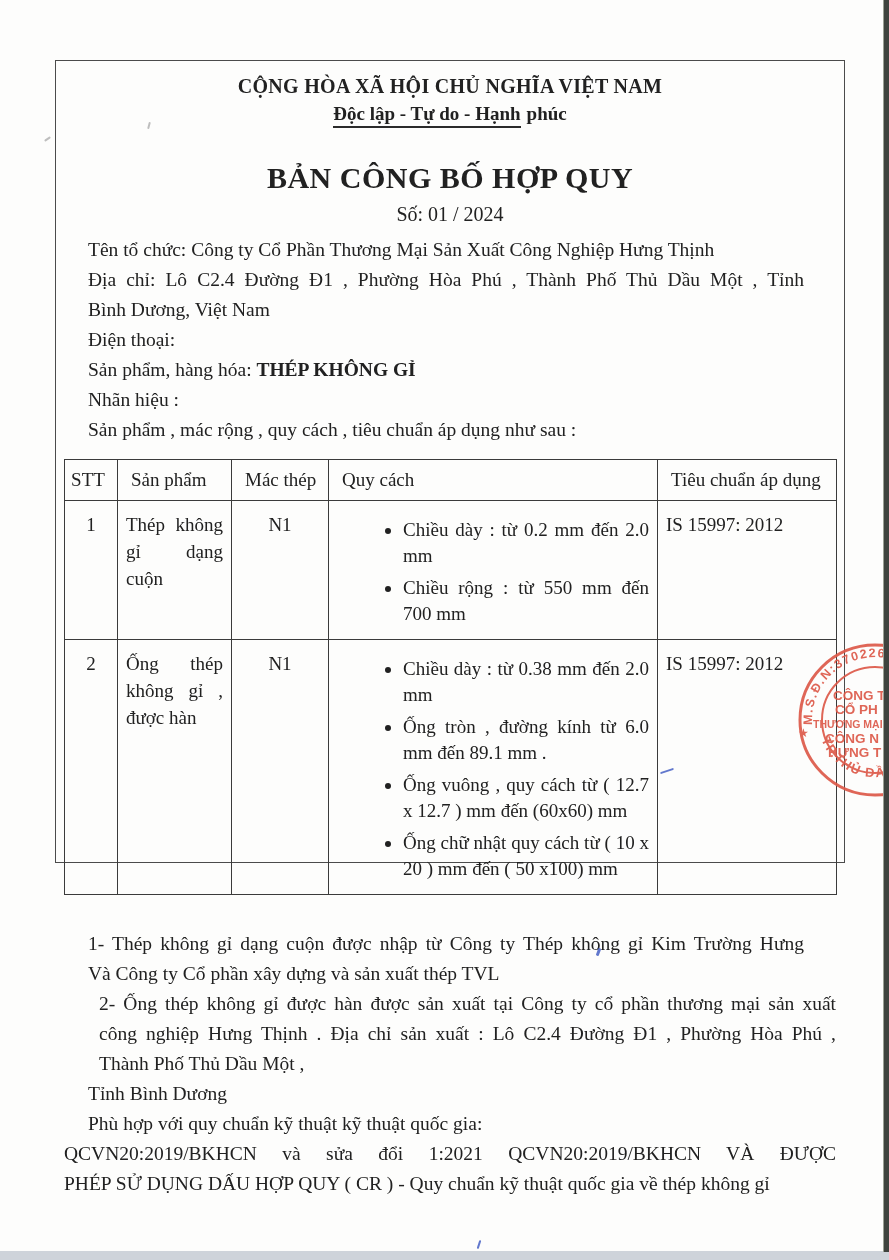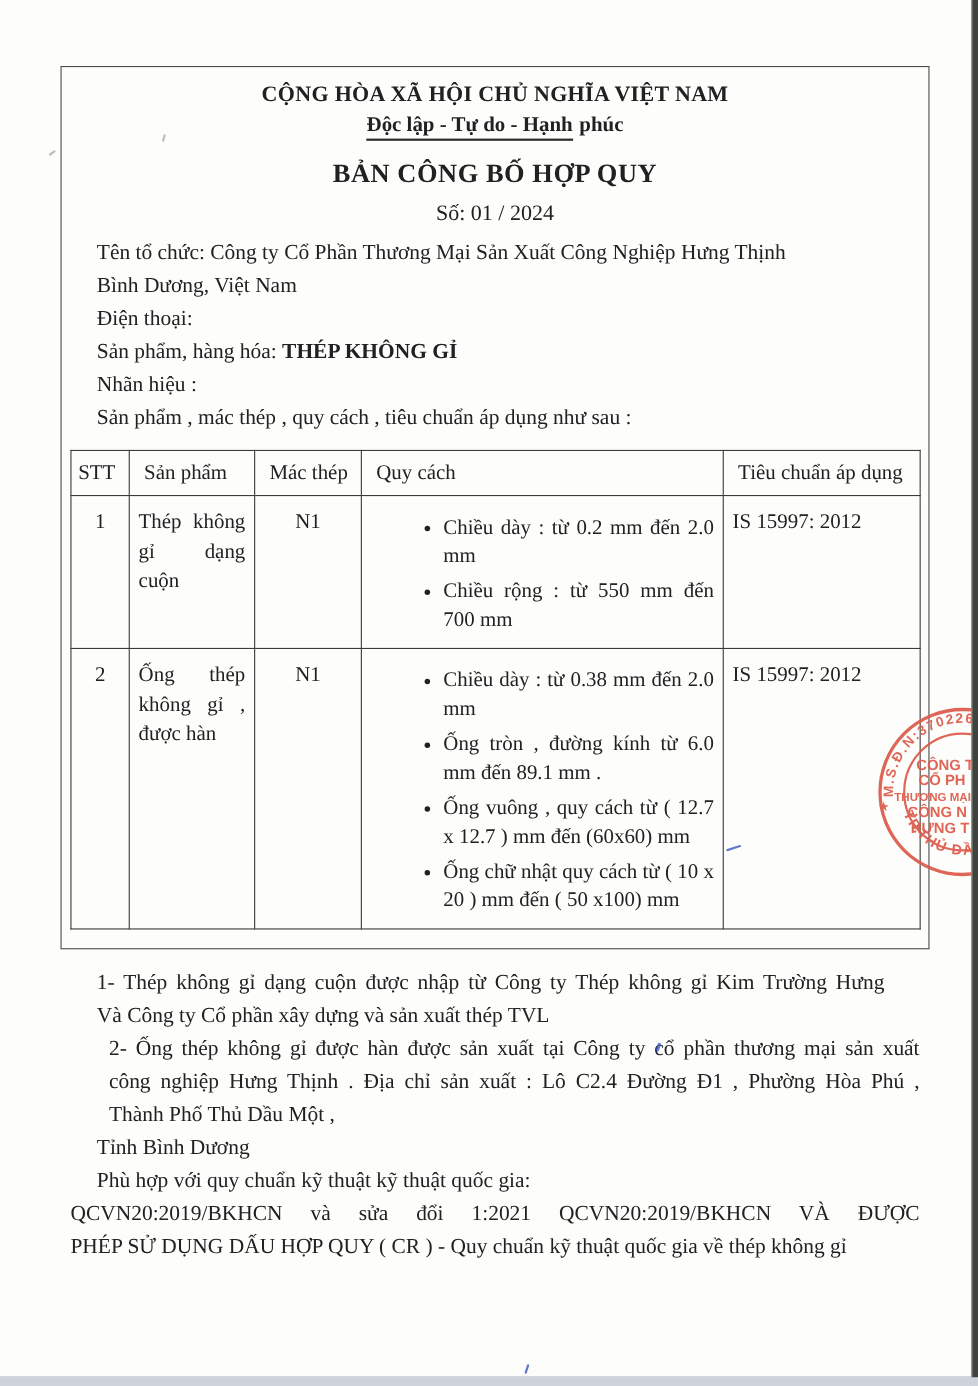--- a/index.html
+++ b/index.html
@@ -10,24 +10,24 @@
     color:#212121;
   }
   .sheet{
     position:absolute;left:55px;top:60px;width:790px;height:803px;
     border:1.5px solid #4b4b4b;box-sizing:border-box;
     padding:12px 8px 0 8px;
     background:transparent;
   }
   .c{text-align:center;}
   .national{font-size:20px;font-weight:bold;line-height:26px;letter-spacing:.3px;margin:0 0 2px 0;}
-  .motto{font-size:19px;font-weight:bold;line-height:26px;margin:0 0 16px 0;}
+  .motto{font-size:19px;font-weight:bold;line-height:26px;margin:0 0 36px 0;}
   .motto .ul{border-bottom:2px solid #2b2b2b;padding-bottom:2px;}
   .motto .tail{margin-left:6px;}
-  .doc-title{font-size:24px;font-weight:bold;letter-spacing:.5px;line-height:30px;margin:0 0 8px 0;}
+  .doc-title{font-size:30px;font-weight:bold;letter-spacing:.5px;line-height:30px;margin:0 0 8px 0;}
   .doc-number{font-size:20px;line-height:26px;margin:0 0 8px 0;}
   p.body{font-size:19.5px;line-height:30px;margin:0 32px 0 24px;}
   .jlast{text-align:justify;text-align-last:justify;}
   .indent2{margin-left:27px;}
   table.spec{
     border-collapse:collapse;table-layout:fixed;width:772px;
     margin:14px 0 0 0;font-size:19px;
   }
   table.spec th,table.spec td{border:1px solid #3b3b3b;}
   table.spec th{
@@ -73,25 +73,26 @@
 
 <div class="sheet">
 
   <div class="national c">CỘNG HÒA XÃ HỘI CHỦ NGHĨA VIỆT NAM</div>
   <div class="motto c"><span class="ul">Độc lập - Tự do - Hạnh</span><span class="tail">phúc</span></div>
 
   <div class="doc-title c">BẢN CÔNG BỐ HỢP QUY</div>
   <div class="doc-number c">Số: 01 / 2024</div>
 
   <p class="body">Tên tổ chức: Công ty Cổ Phần Thương Mại Sản Xuất Công Nghiệp Hưng Thịnh</p>
+  <p class="body jlast">Địa chỉ: Lô C2.4 Đường Đ1 , Phường Hòa Phú , Thành Phố Thủ Dầu Một , Tỉnh</p>
   <p class="body">Bình Dương, Việt Nam</p>
   <p class="body">Điện thoại:</p>
   <p class="body indent2"><span>Sản phẩm, hàng hóa: </span><b>THÉP KHÔNG GỈ</b></p>
   <p class="body indent2">Nhãn hiệu :</p>
-  <p class="body indent2">Sản phẩm , mác thép , quy cách , tiêu chuẩn áp dụng như sau :</p>
+  <p class="body indent2">Sản phẩm , mác rộng , quy cách , tiêu chuẩn áp dụng như sau :</p>
 
   <table class="spec">
     <colgroup>
         <col style="width:53px">
         <col style="width:114px">
         <col style="width:97px">
         <col style="width:329px">
         <col style="width:179px">
       </colgroup>
     <tbody>

